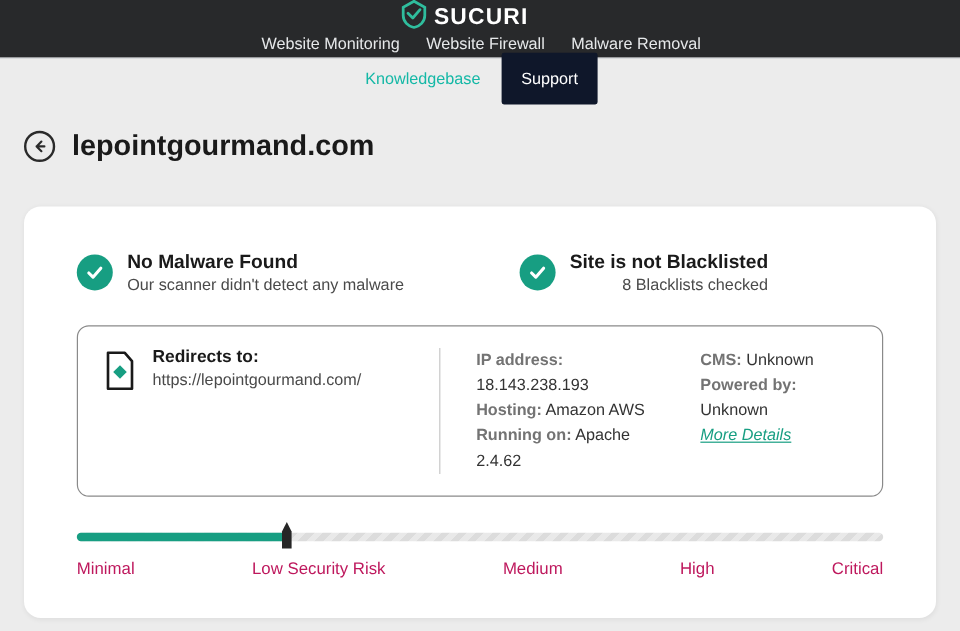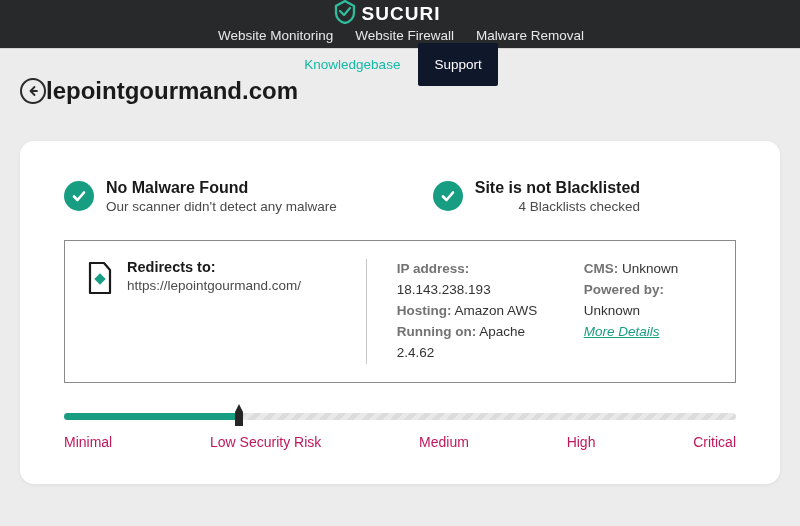--- a/index.html
+++ b/index.html
@@ -61,22 +61,23 @@
     border-radius: 2px;
     cursor: pointer;
   }
   .divider {
     height: 1px;
     background: #d3d5d7;
   }
   .page-title-row {
     display: flex;
     align-items: center;
-    gap: 0;
+    gap: 14px;
     padding: 28px 20px 18px 20px;
+    margin-top: 31px;
   }
   .back-circle {
     width: 26px;
     height: 26px;
     border: 2px solid #2a2a2a;
     border-radius: 50%;
     display: flex;
     align-items: center;
     justify-content: center;
     cursor: pointer;
@@ -119,21 +120,21 @@
     color: #1a1a1a;
   }
   .status-sub {
     font-size: 13.5px;
     color: #4a4a4a;
     margin-top: 2px;
     text-align: right;
   }
   .detail-box {
     border: 1.5px solid #8a8a8a;
-    border-radius: 0;
+    border-radius: 10px;
     padding: 18px 22px;
     display: flex;
     gap: 30px;
     align-items: flex-start;
   }
   .redirect-col {
     display: flex;
     gap: 14px;
     align-items: flex-start;
     width: 270px;
@@ -252,21 +253,21 @@
       </div>
     </div>
     <div class="status-item">
       <div class="check-circle">
         <svg width="16" height="16" viewBox="0 0 16 16">
             <path d="M3 8.5 L6.5 12 L13 4.5" stroke="#fff" stroke-width="2.6" fill="none" stroke-linecap="round" stroke-linejoin="round"></path>
           </svg>
       </div>
       <div>
         <div class="status-title">Site is not Blacklisted</div>
-        <div class="status-sub">4 Blacklists checked</div>
+        <div class="status-sub">8 Blacklists checked</div>
       </div>
     </div>
   </div>
 
   <div class="detail-box">
     <div class="redirect-col">
       <span class="file-icon">
         <svg width="26" height="34" viewBox="0 0 26 34">
           <path d="M3 2 H17 L23 9 V32 H3 Z" fill="none" stroke="#1a1a1a" stroke-width="2.2" stroke-linejoin="round"></path>
           <rect x="9" y="14" width="8" height="8" fill="#179e82" transform="rotate(45 13 18)"></rect>

